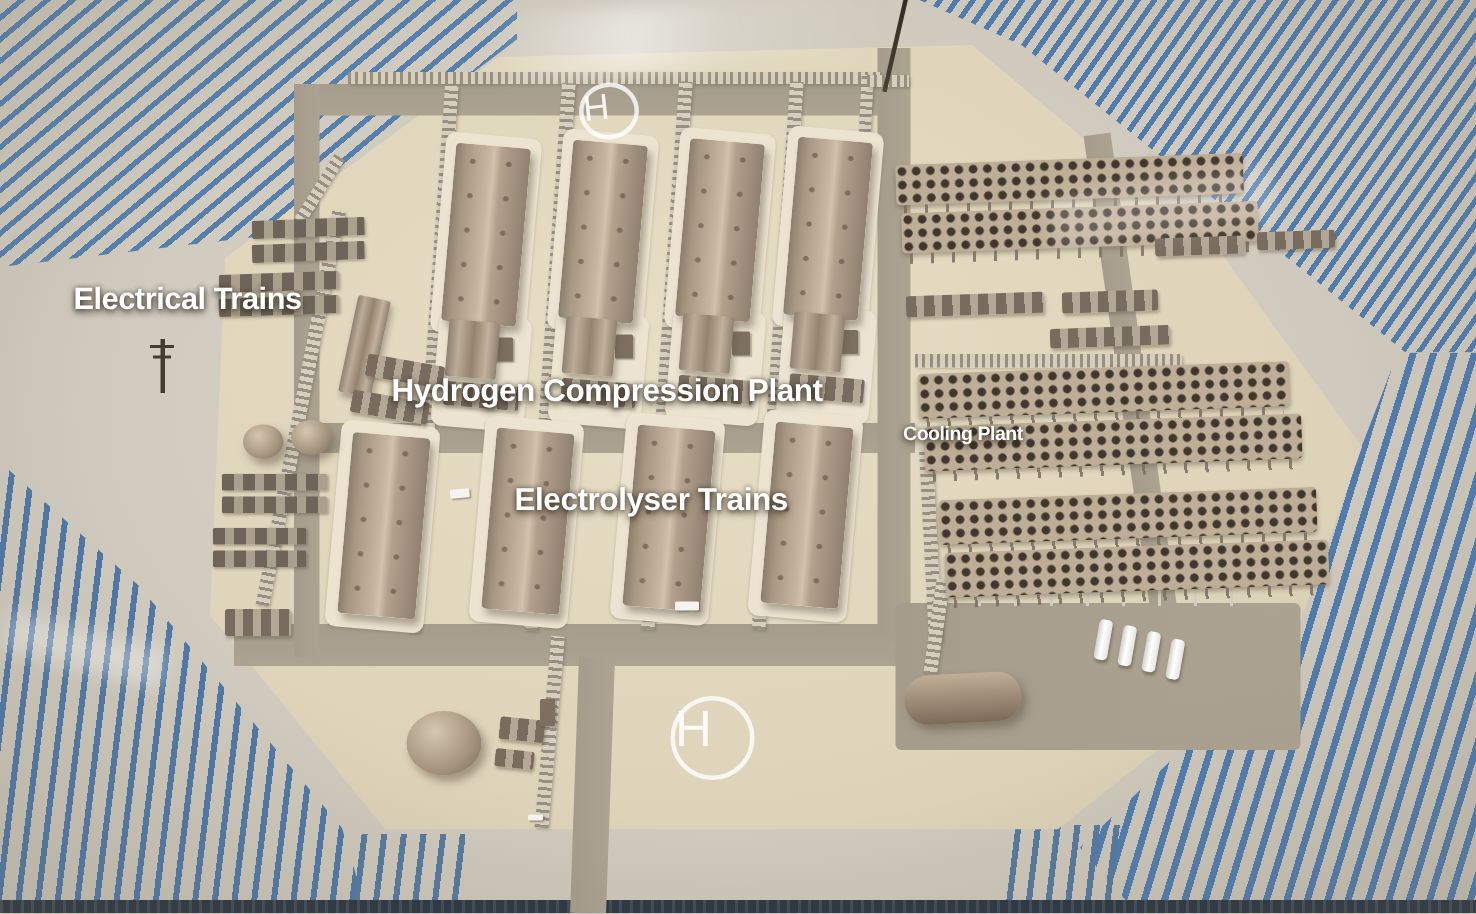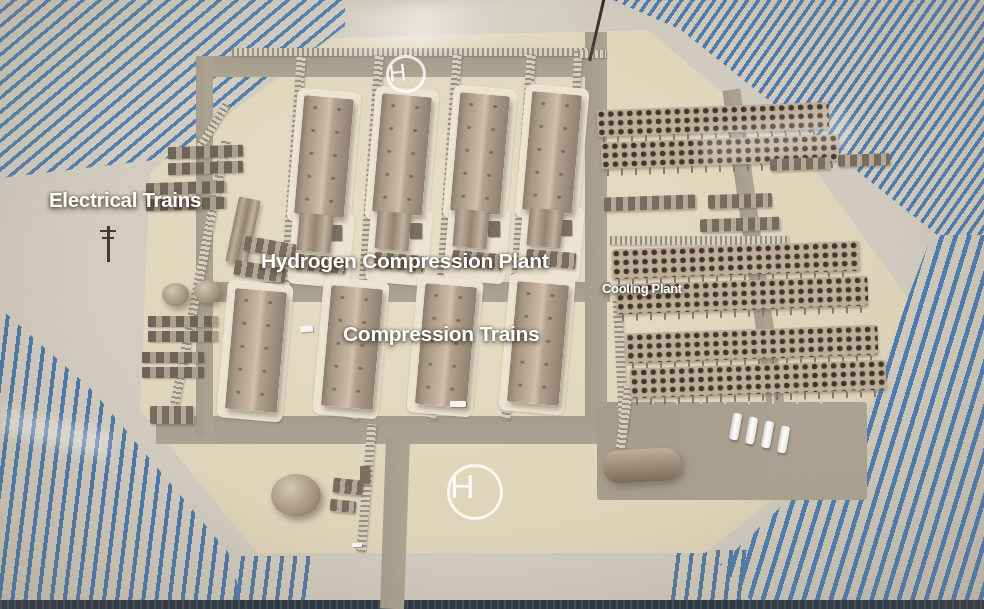--- a/index.html
+++ b/index.html
@@ -210,15 +210,15 @@
   <i class="haze z6" style="left:332px;top:2px;width:255px;height:44px;background:linear-gradient(100deg, rgba(255,255,255,0) 0%, rgba(255,255,255,.5) 35%, rgba(255,255,255,.15) 60%, rgba(255,255,255,0) 100%);transform:rotate(-4deg);"></i>
   <i class="haze z6" style="left:2px;top:420px;width:110px;height:26px;background:rgba(255,255,255,.35);transform:rotate(14deg);"></i>
   <i class="haze z6" style="left:700px;top:120px;width:150px;height:36px;background:rgba(255,255,255,.22);transform:rotate(-8deg);"></i>
   <i class="vig z9"></i>
 
   <div class="label lb-ebop">
     <span>Electrical Trains</span>
   </div>
   <div class="label lb-comp">Hydrogen Compression Plant</div>
   <div class="label lb-cool">Cooling Plant</div>
-  <div class="label lb-elec">Compression Trains</div>
+  <div class="label lb-elec">Electrolyser Trains</div>
 
 </div>
 
 </body></html>

